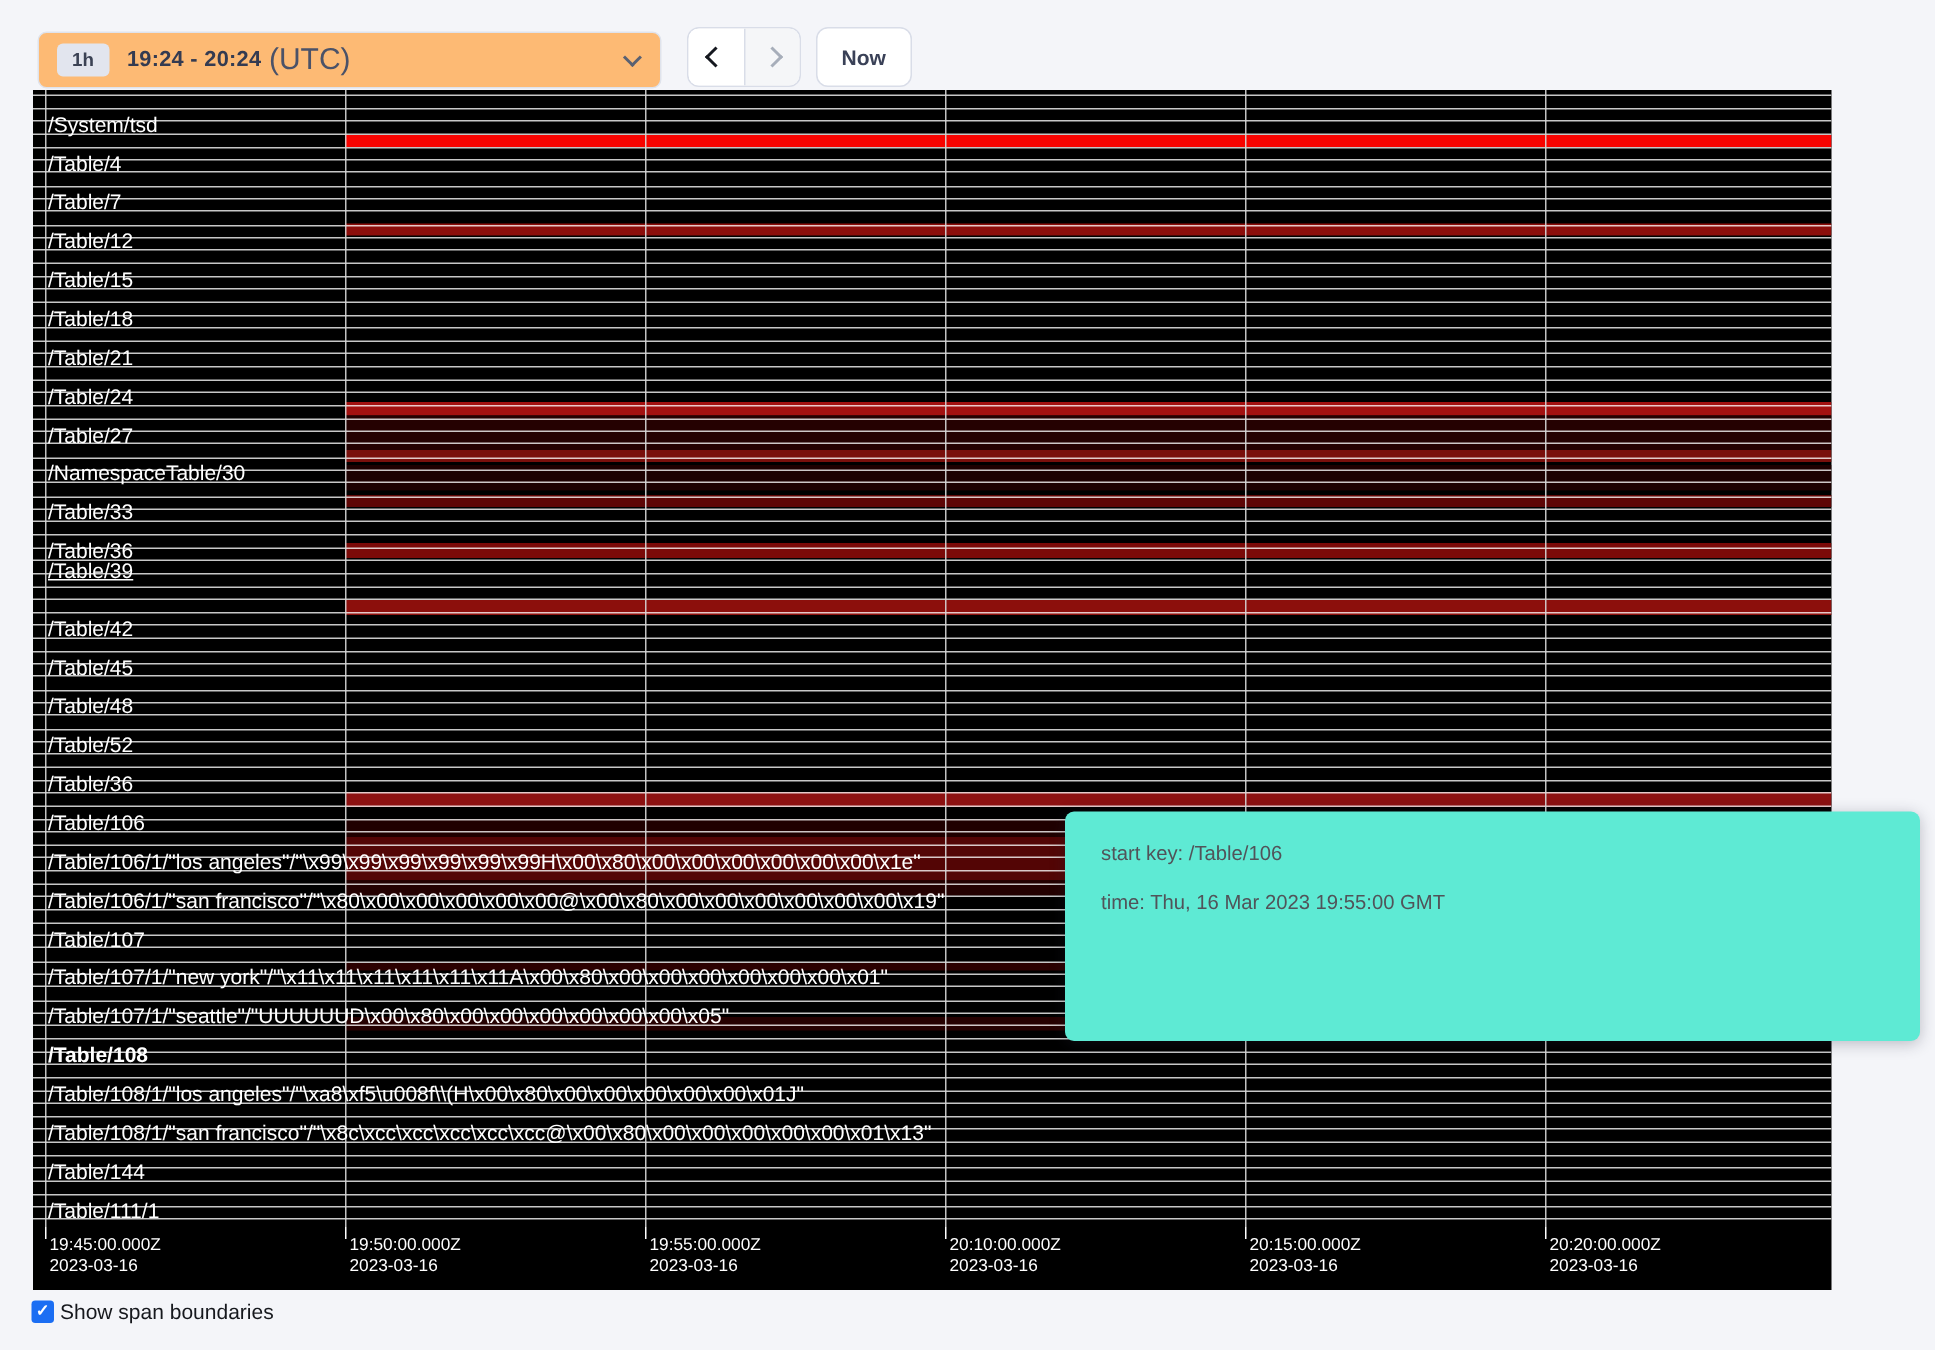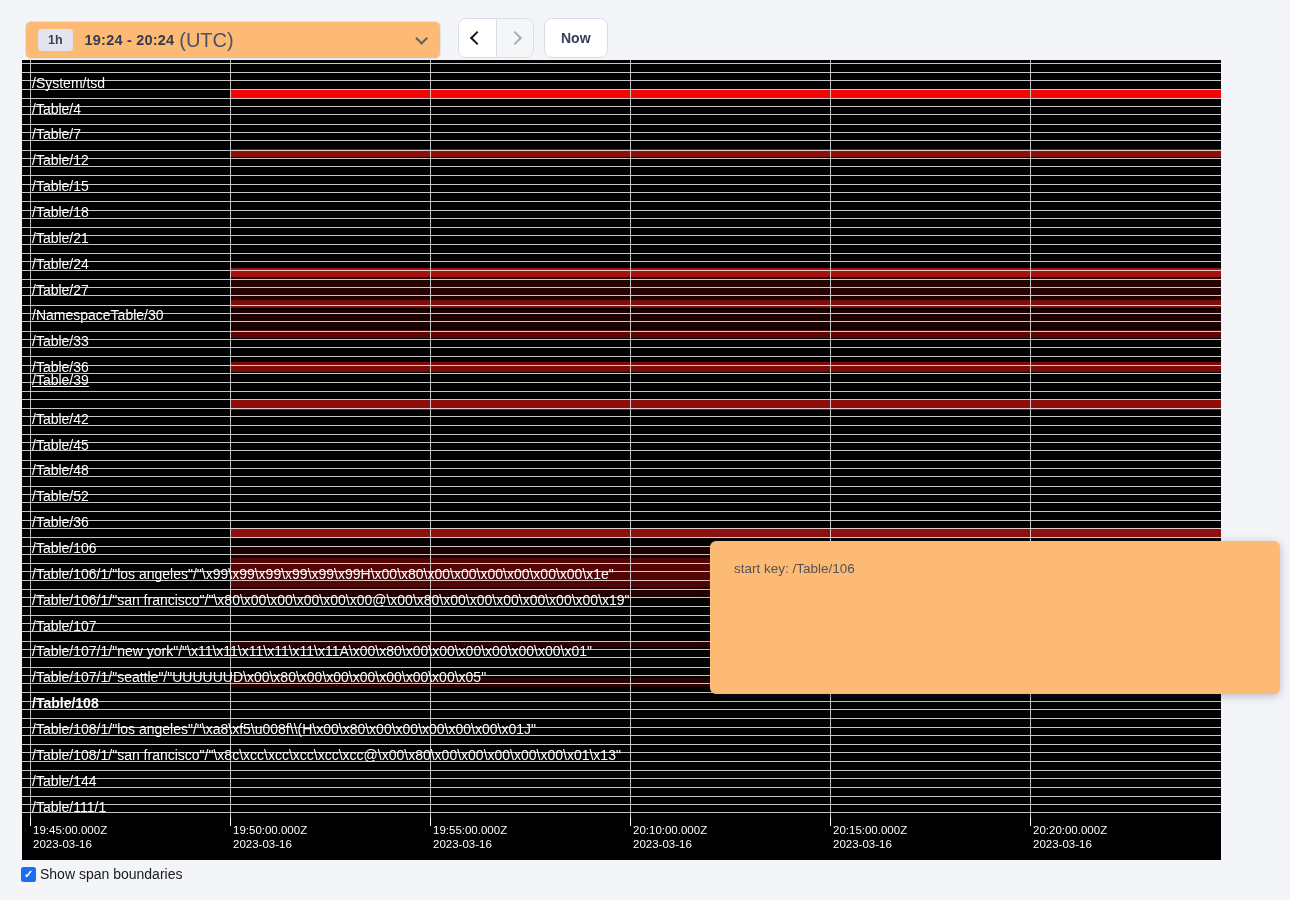--- a/index.html
+++ b/index.html
@@ -52,21 +52,21 @@
   .band  { position:absolute; z-index:1; }
   .rowlabel {
     position:absolute; left:10px; color:#ffffff; font-size:14px; line-height:12px;
     white-space:nowrap; z-index:5;
   }
   .tick { position:absolute; width:1px; height:8px; background:#ffffff; top:758px; z-index:4; }
   .xlab { position:absolute; top:763px; color:#ffffff; font-size:11.5px; line-height:14px; z-index:5; white-space:nowrap; }
   
   .tooltip {
     position:absolute; left:710px; top:541px; width:570px; height:153px;
-    background:#fdba74; border-radius:6px; box-shadow:0 2px 10px rgba(40,40,60,0.28);
+    background:#5eead4; border-radius:6px; box-shadow:0 2px 10px rgba(40,40,60,0.28);
     padding:11px 24px; z-index:10;
   }
   .tooltip div { font-size:13.5px; color:#515359; line-height:33px; white-space:nowrap; }
   
   .footer { position:absolute; left:21px; top:866px; display:flex; align-items:center; }
   .cbx {
     width:15px; height:15px; background:#1b6ef3; border-radius:2.5px;
     display:flex; align-items:center; justify-content:center; cursor:pointer;
     color:#fff; font-size:11px; font-weight:bold; line-height:15px;
   }
@@ -259,18 +259,19 @@
     <div class="rowlabel" style="top: 611.25px;">/Table/107/1/"seattle"/"UUUUUUD\x00\x80\x00\x00\x00\x00\x00\x00\x05"</div>
     <div class="rowlabel" style="top: 637.1px; font-weight: bold;">/Table/108</div>
     <div class="rowlabel" style="top: 662.95px;">/Table/108/1/"los angeles"/"\xa8\xf5\u008f\\(H\x00\x80\x00\x00\x00\x00\x00\x01J"</div>
     <div class="rowlabel" style="top: 688.8px;">/Table/108/1/"san francisco"/"\x8c\xcc\xcc\xcc\xcc\xcc@\x00\x80\x00\x00\x00\x00\x00\x01\x13"</div>
     <div class="rowlabel" style="top: 714.65px;">/Table/144</div>
     <div class="rowlabel" style="top: 740.5px;">/Table/111/1</div>
   </div>
 
 <div class="tooltip">
   <div>start key: /Table/106</div>
+  <div>time: Thu, 16 Mar 2023 19:55:00 GMT</div>
 </div>
 
 <div class="footer">
   <span class="cbx">✓</span>
   <span class="cbx-label">Show span boundaries</span>
 </div>
 
 </body></html>

